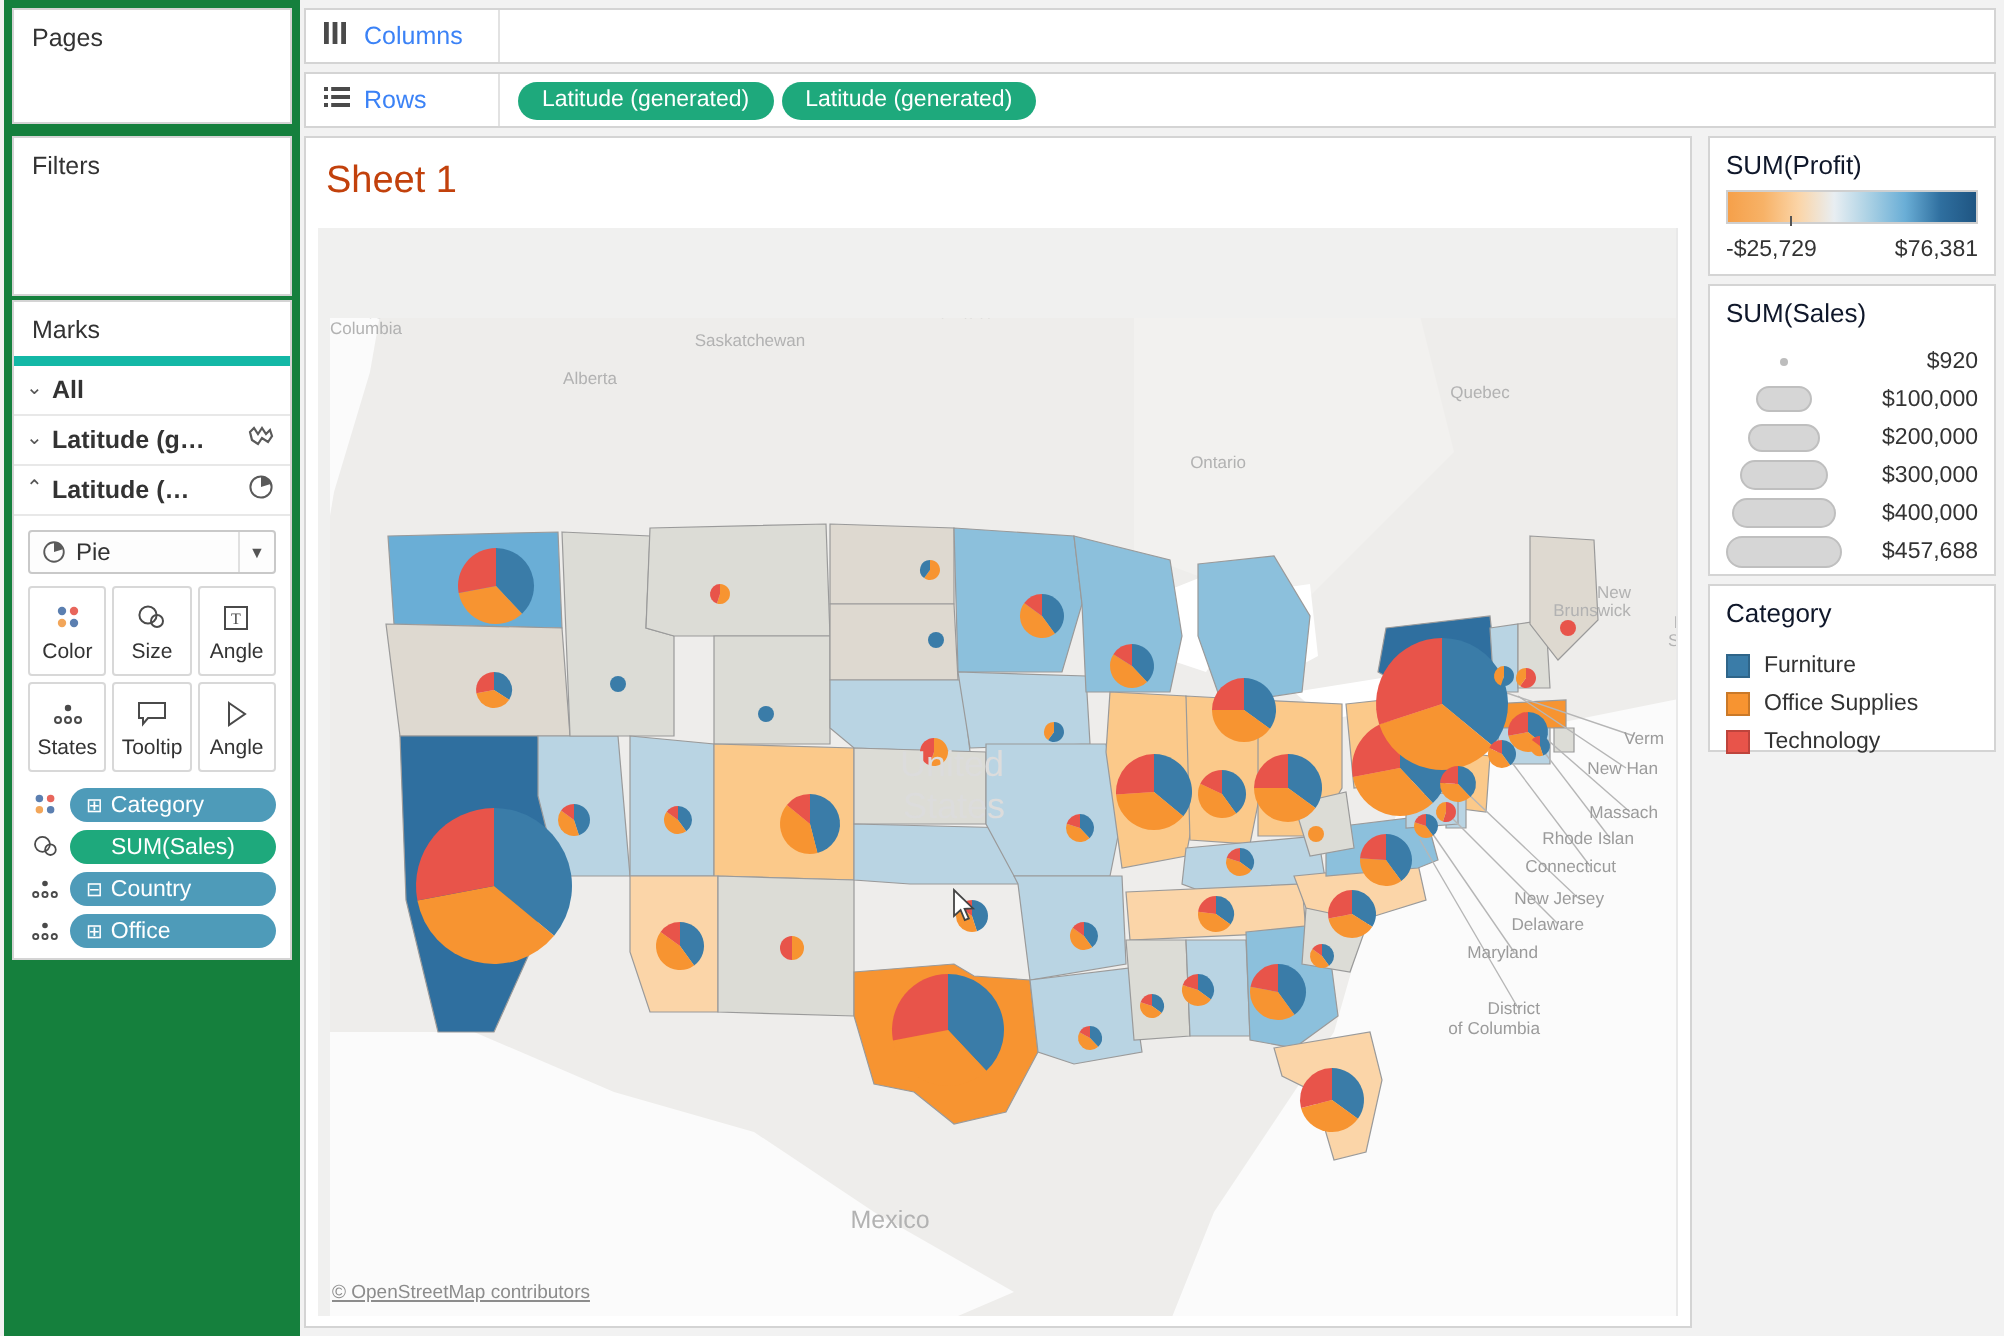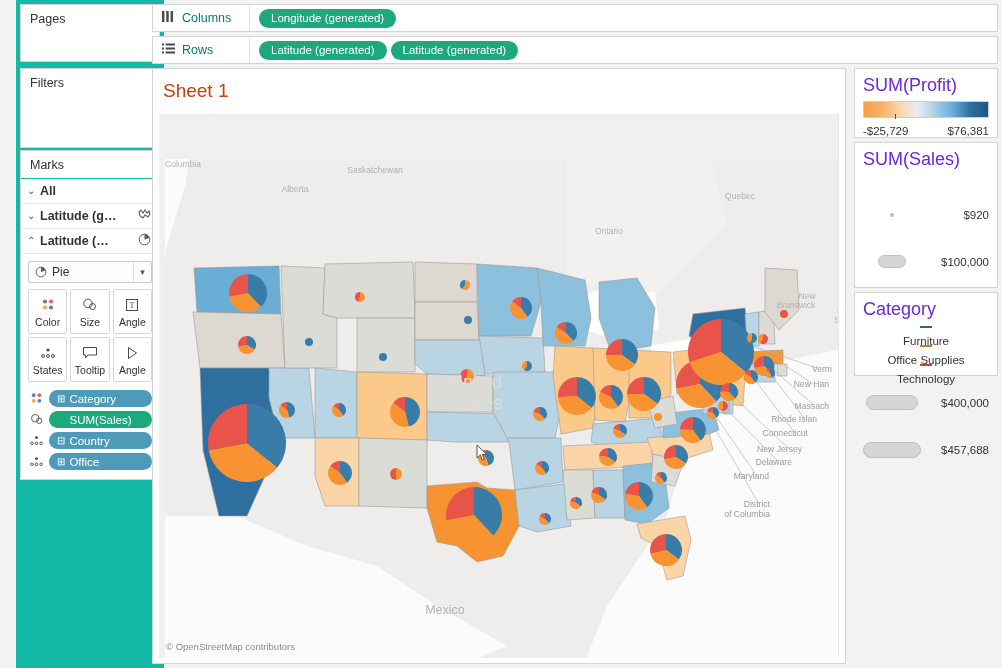--- a/index.html
+++ b/index.html
@@ -21,29 +21,29 @@
     border: 1px solid #d4d4d4;
     position: absolute;
   }
   .panel-title {
     font-size: 12.5px;
     color: #333333;
     padding: 7px 9px 6px 9px;
   }
 
   
-  #left-col { position: absolute; left: 16px; top: 0; width: 148px; height: 668px; background:#14b8a6;padding-left:44px;}
+  #left-col { position: absolute; left: 2px; top: 0; width: 148px; height: 668px; background:#15803d;padding-left:44px;}
 
   #pages-card   { left: 4px;  top: 4px;   width: 140px; height: 58px; }
   #filters-card { left: 4px;  top: 68px;  width: 140px; height: 80px; }
   #marks-card   { left: 4px;  top: 150px; width: 140px; height: 330px; }
 
   .marks-header {
     font-size: 12.5px; color: #333; padding: 7px 9px 6px 9px;
-    border-bottom: 1px solid #14b8a6;
+    border-bottom: 5px solid #14b8a6;
   }
   .marks-row {
     display: flex; align-items: center;
     padding: 4px 8px 4px 6px;
     border-bottom: 1px solid #e8e8e8;
     font-size: 12.5px; color: #333;
     height: 25px;
   }
   .marks-row .caret { width: 13px; font-size: 10px; color:#555; line-height:1; }
   .marks-row .mlabel { flex: 1; white-space: nowrap; overflow: hidden; font-weight: bold; }
@@ -93,21 +93,21 @@
   .pill .pm { font-size: 10px; font-family:"Liberation Sans",sans-serif; }
 
   
   #cols-shelf { left: 152px; top: 4px;  width: 846px; height: 28px; }
   #rows-shelf { left: 152px; top: 36px; width: 846px; height: 28px; }
   .shelf { display: flex; align-items: center; }
   .shelf-label {
     width: 97px; height: 100%;
     display: flex; align-items: center; gap: 7px;
     padding-left: 9px;
-    font-size: 12.5px; color: #0f766e;
+    font-size: 12.5px; color: #3b82f6;
     border-right: 1px solid #e2e2e2;
   }
   .shelf-pills { display: flex; align-items: center; gap: 4px; padding-left: 9px; }
   .gpill {
     height: 19px; border-radius: 10px; background: #1ea97c;
     color: #fff; font-size: 11.5px;
     display: flex; align-items: center; padding: 0 12px;
     white-space: nowrap;
   }
 
@@ -119,52 +119,52 @@
   }
   #map-wrap {
     position: absolute; left: 6px; top: 45px;
     width: 680px; height: 544px;
     overflow: hidden; background: #f0f0ef;
     border-right: 1px solid #e9e9e9;
   }
   #map-svg { position:absolute; left:0; top:0; }
   #attrib {
     position: absolute; left: 7px; bottom: 6px;
-    font-size: 9.5px; color: #8c8c8c;
+    font-size: 9.5px; color: #8c8c8c; text-decoration: underline;
   }
   #cursor { position:absolute; left:317px; top:330px; }
 
   
   #legend-profit { left: 854px; top: 68px; width: 144px; height: 70px; }
   #legend-sales  { left: 854px; top: 142px; width: 144px; height: 146px; }
   #legend-cat    { left: 854px; top: 292px; width: 144px; height: 84px; }
 
-  .lg-title { font-size: 18px; color: #6d28d9; padding: 6px 8px 5px 8px; }
+  .lg-title { font-size: 13px; color: #0f172a; padding: 6px 8px 5px 8px; }
   #grad-bar {
     margin: 0 8px; height: 17px;
     border: 1px solid #cfcfcf;
   }
   #grad-tick { position: relative; height: 5px; margin: 0 8px; }
   #grad-tick i {
     position: absolute; top: -4px; width: 1px; height: 5px; background: #555;
   }
   .grad-labels {
     display: flex; justify-content: space-between;
     margin: 0 8px; font-size: 11.5px; color: #333;
     padding-top: 2px;
   }
 
   .size-rows { padding: 2px 8px 0 8px; }
-  .size-row { display: flex; align-items: center; height: 19px; margin-top: 28px; }
+  .size-row { display: flex; align-items: center; height: 19px; }
   .size-swatch { width: 58px; display:flex; align-items:center; justify-content:center; }
   .size-swatch .blob { background:#d6d6d6; border:1px solid #bfbfbf; }
   .size-val { flex: 1; text-align: right; font-size: 11.5px; color: #333; }
 
   .cat-rows { padding: 1px 8px 0 8px; }
-  .cat-row { display: flex; align-items: center; gap: 7px; height: 19px; flex-direction: column; }
+  .cat-row { display: flex; align-items: flex-end; gap: 7px; height: 19px; }
   .cat-sw { width: 12px; height: 12px; border: 1px solid rgba(0,0,0,.18); }
   .cat-lbl { font-size: 11.5px; color: #333; }
 </style>
 </head>
 <body>
 
 <div id="app">
 
   <div id="left-col">
 
@@ -336,23 +336,20 @@
   <div class="panel shelf" id="cols-shelf">
     <div class="shelf-label">
       <span>
         <svg width="13" height="11" viewBox="0 0 13 11">
             <rect x="0" y="0" width="2.4" height="11" fill="#4a4a4a"></rect>
             <rect x="4.3" y="0" width="2.4" height="11" fill="#4a4a4a"></rect>
             <rect x="8.6" y="0" width="2.4" height="11" fill="#4a4a4a"></rect>
           </svg>
       </span>
       <span>Columns</span>
-    </div>
-    <div class="shelf-pills">
-      <span class="gpill">Longitude (generated)</span>
     </div>
   </div>
 
   <div class="panel shelf" id="rows-shelf">
     <div class="shelf-label">
       <span>
         <svg width="13" height="11" viewBox="0 0 13 11">
             <rect x="0" y="0.5" width="2" height="2" fill="#4a4a4a"></rect>
             <rect x="3.6" y="0.5" width="9.4" height="2" fill="#4a4a4a"></rect>
             <rect x="0" y="4.5" width="2" height="2" fill="#4a4a4a"></rect>

